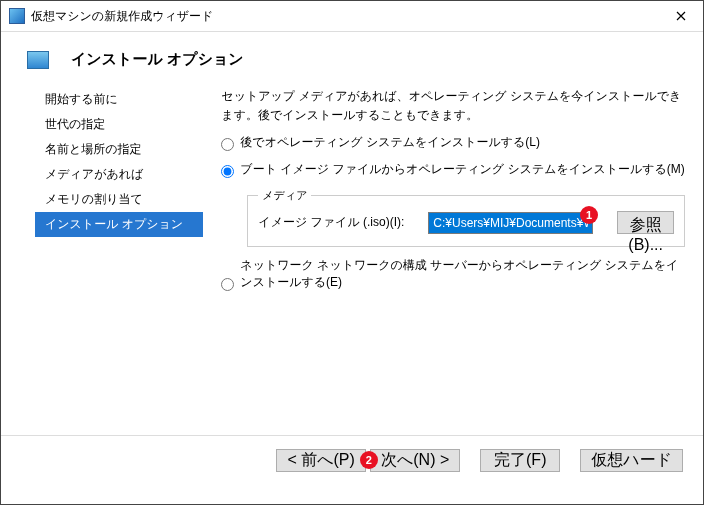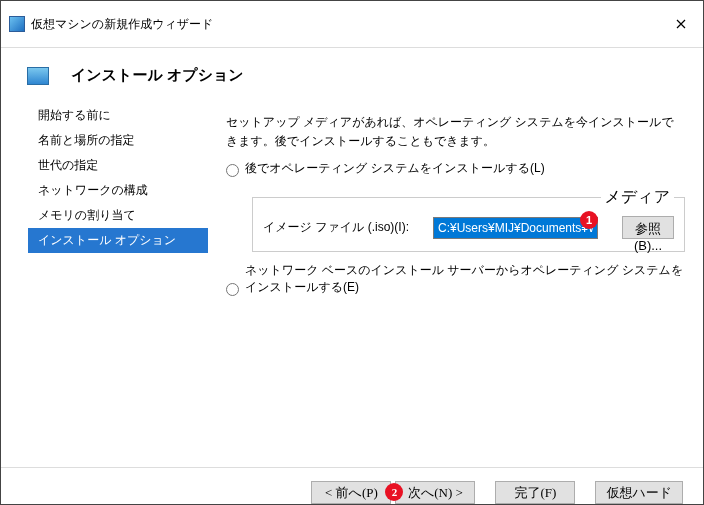--- a/index.html
+++ b/index.html
@@ -13,21 +13,21 @@
   .window {
     width: 704px;
     height: 505px;
     border: 1px solid #444;
     position: relative;
     background: #fff;
     display: flex;
     flex-direction: column;
   }
   .titlebar {
-    height: 47px;
+    height: 31px;
     display: flex;
     align-items: center;
     padding: 0 0 0 8px;
     border-bottom: 1px solid #ddd;
   }
   .titlebar-icon {
     width: 16px; height: 16px;
     margin-right: 6px;
     background: linear-gradient(135deg,#6bc0f0,#1e6fc1);
     border: 1px solid #2c5c99;
@@ -47,55 +47,54 @@
   .header-icon {
     width: 22px; height: 18px;
     background: linear-gradient(#7ac7ee,#2f86d1);
     border: 1px solid #296da5;
     margin-right: 22px;
   }
   .header-title { font-size: 15px; font-weight: bold; }
   .body {
     flex: 1;
     display: flex;
-    padding: 0 18px 0 27px;
+    padding: 0 18px 0 34px;
     overflow: hidden;
   }
   .sidebar {
     width: 180px;
     padding-top: 4px;
   }
   .sidebar-item {
     padding: 4px 8px 4px 10px;
     cursor: pointer;
     white-space: nowrap;
     color: #000;
   }
   .sidebar-item.active {
     background: #2677d0;
     color: #fff;
   }
   .content {
     flex: 1;
     padding: 4px 0 0 18px;
-    margin-top: 10px;
   }
   .desc { line-height: 1.55; margin-bottom: 10px; }
   .opt-row {
     display: flex;
     align-items: flex-end;
     margin: 6px 0 10px 0;
   }
   .opt-row input[type=radio] { margin: 0 6px 0 0; }
   fieldset.media {
     border: 1px solid #ccc;
     margin: 6px 0 10px 26px;
     padding: 6px 10px 12px 10px;
   }
-  fieldset.media legend { padding: 0 4px; font-size: 16px; text-align: right; }
+  fieldset.media legend { padding: 0 4px; font-size: 11px; }
   .file-row {
     display: flex;
     align-items: center;
     gap: 24px;
     margin-top: 2px;
     position: relative;
     justify-content: center;
   }
   .file-label { white-space: nowrap; }
   .file-input {
@@ -103,48 +102,47 @@
     font-size: 12px;
     padding: 3px 4px;
     border: 1px solid #7a7a7a;
     background: #0078d7;
     color: #fff;
     outline: none;
     height: 22px;
   }
   .browse-btn, .footer-btn {
     font-family: inherit;
-    font-size: 13px;
+    font-size: 16px;
     padding: 3px 10px;
     background: #e1e1e1;
     border: 1px solid #adadad;
     cursor: pointer;
     height: 23px;
   }
   .callout {
     width: 18px; height: 18px;
     border-radius: 50%;
     background: #e81123;
     color: #fff;
     font-size: 11px;
     font-weight: bold;
     display: inline-flex;
     align-items: center; justify-content: center;
     position: absolute;
     z-index: 10;
   }
   .footer {
     border-top: 1px solid #ddd;
-    padding: 13px 20px 0 20px;
+    padding: 13px 20px 32px 20px;
     display: flex;
     justify-content: flex-end;
     gap: 4px;
     align-items: center;
     position: relative;
-    font-family: Liberation Serif, serif;
   }
   .footer-btn {
     height: 23px;
     min-width: 80px;
     padding: 0 10px;
     position: relative;
   }
 </style>
 </head>
 <body>
@@ -161,49 +159,53 @@
   </div>
 
   <div class="header">
     <div class="header-icon"></div>
     <div class="header-title">インストール オプション</div>
   </div>
 
   <div class="body">
     <div class="sidebar">
       <div class="sidebar-item"><span>開始する前に</span></div>
+      <div class="sidebar-item"><span>世代の指定</span></div>
       <div class="sidebar-item"><span>名前と場所の指定</span></div>
-      <div class="sidebar-item"><span>世代の指定</span></div>
-      <div class="sidebar-item"><span>ネットワークの構成</span></div>
+      <div class="sidebar-item"><span>メディアがあれば</span></div>
       <div class="sidebar-item"><span>メモリの割り当て</span></div>
       <div class="sidebar-item active"><span>インストール オプション</span></div>
     </div>
 
     <div class="content">
       <div class="desc">セットアップ メディアがあれば、オペレーティング システムを今インストールできます。後でインストールすることもできます。</div>
 
       <label class="opt-row">
         <input type="radio" name="installopt" style="">
         <span>後でオペレーティング システムをインストールする(L)</span>
       </label>
 
+      <label class="opt-row">
+        <input type="radio" name="installopt" checked="" style="">
+        <span>ブート イメージ ファイルからオペレーティング システムをインストールする(M)</span>
+      </label>
 
       <fieldset class="media">
         <legend>メディア</legend>
         <div class="file-row">
           <span class="file-label">イメージ ファイル (.iso)(I):</span>
           <input class="file-input" type="text" value="C:¥Users¥MIJ¥Documents¥Windows.iso" style="">
           <span class="callout" style="right:76px;top:-5px">1</span>
           <button class="browse-btn">参照(B)...</button>
         </div>
       </fieldset>
 
       <label class="opt-row">
         <input type="radio" name="installopt" style="">
-        <span>ネットワーク ベースのインストール サーバーからオペレーティング システムをインストールする(E)</span>
+        <span>ネットワーク ネットワークの構成 サーバーからオペレーティング システムをインストールする(E)</span>
       </label>
     </div>
   </div>
 
   <div class="footer">
     <button class="footer-btn">&lt; 前へ(P)</button>
     <div style="position:relative;display:inline-block">
       <span class="callout" style="left:-10px;top:2px">2</span>
       <button class="footer-btn">次へ(N) &gt;</button>
     </div>

